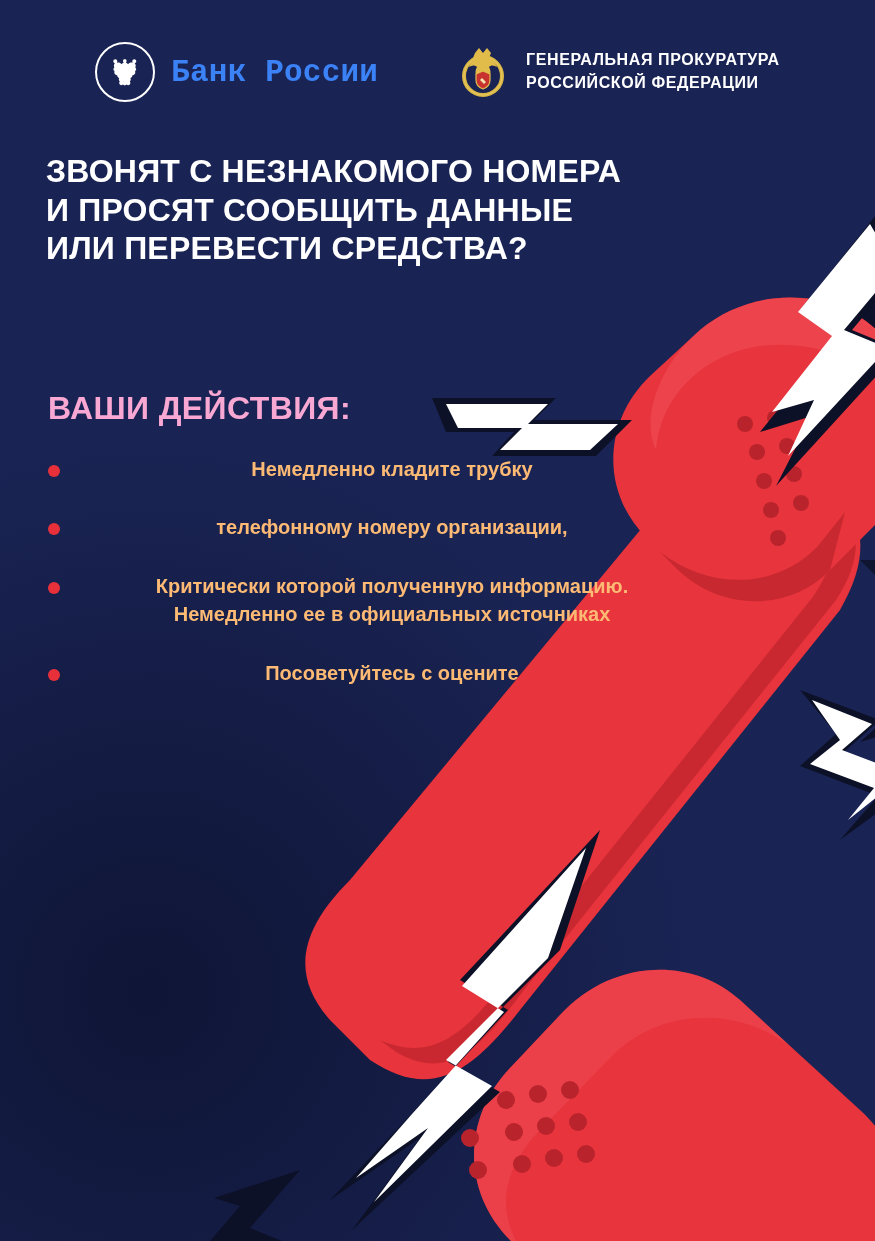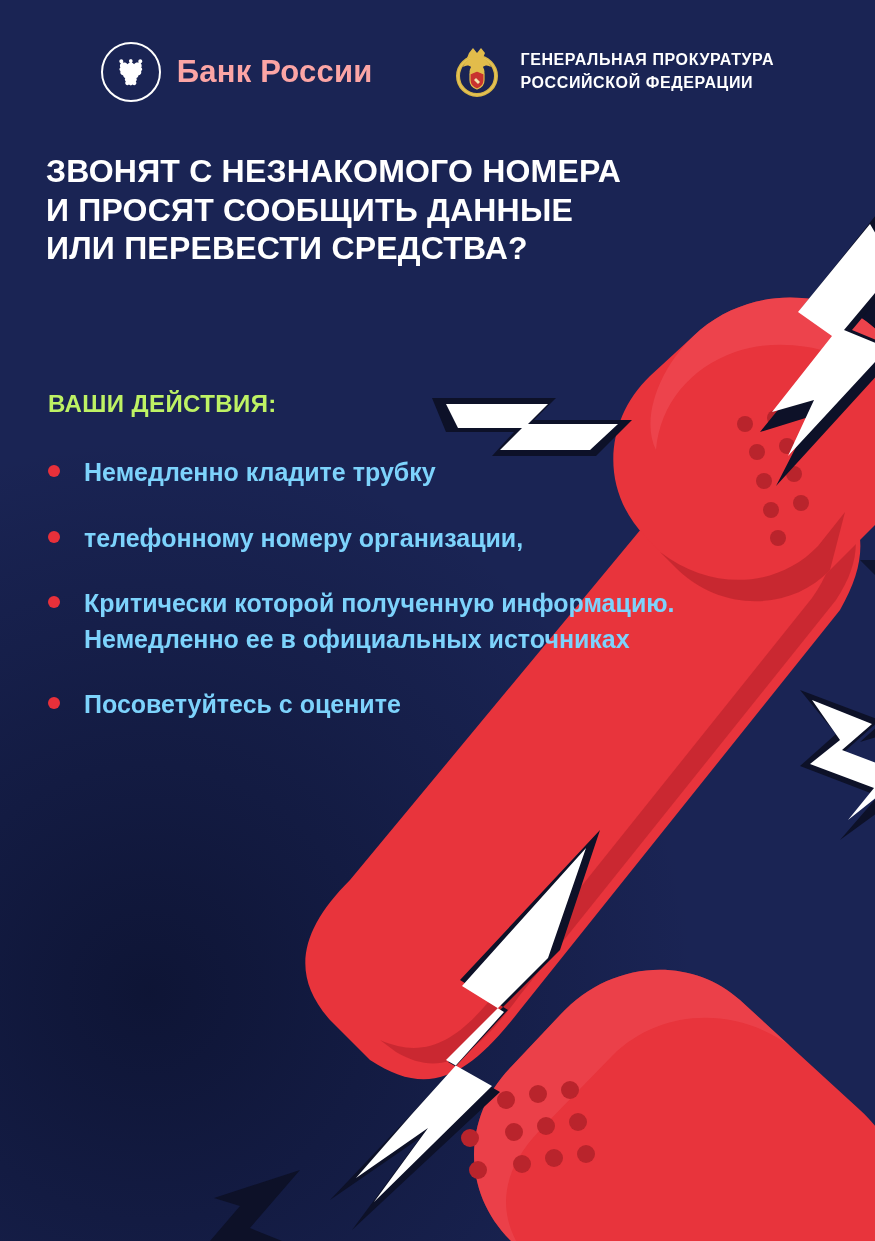--- a/index.html
+++ b/index.html
@@ -51,26 +51,26 @@
     height: 56px;
     border-radius: 50%;
     border: 2.5px solid #ffffff;
     display: flex;
     align-items: center;
     justify-content: center;
     flex: 0 0 auto;
   }
   .cbr-emblem svg { display:block; }
   .cbr-name {
-    color: #fca5a5;
+    color: #3b82f6;
     font-size: 31px;
     font-weight: bold;
     letter-spacing: 0.2px;
     white-space: nowrap;
-    font-family: Liberation Sans, sans-serif;
+    font-family: Liberation Mono, monospace;
   }
   .gp-emblem {
     width: 54px;
     height: 58px;
     flex: 0 0 auto;
     display: flex;
     align-items: center;
     justify-content: center;
   }
   .gp-text {
@@ -96,45 +96,46 @@
     text-transform: uppercase;
     z-index: 6;
   }
   .headline .ln { display: block; white-space: nowrap; }
 
   
   .actions-title {
     position: absolute;
     top: 390px;
     left: 48px;
-    color: #bef264;
-    font-size: 24px;
+    color: #f9a8d4;
+    font-size: 32px;
     font-weight: bold;
     letter-spacing: 0.4px;
     text-transform: uppercase;
     z-index: 6;
   }
   .bullets {
     position: absolute;
     top: 455px;
     left: 40px;
     width: 660px;
     z-index: 6;
     margin: 0;
     padding: 0;
     list-style: none;
   }
   .bullet {
     position: relative;
     padding-left: 44px;
     margin-bottom: 30px;
-    color: #7dd3fc;
-    font-size: 25px;
+    color: #fdba74;
+    font-size: 20px;
     font-weight: bold;
     line-height: 1.42;
+    text-align: center;
   }
   .bullet .dot {
     position: absolute;
     left: 8px;
     top: 10px;
     width: 12px;
     height: 12px;
     border-radius: 50%;
     background: #e8303a;
   }

